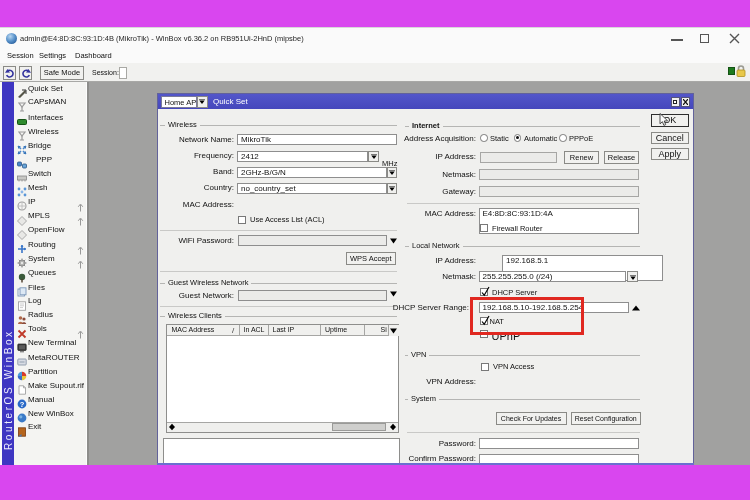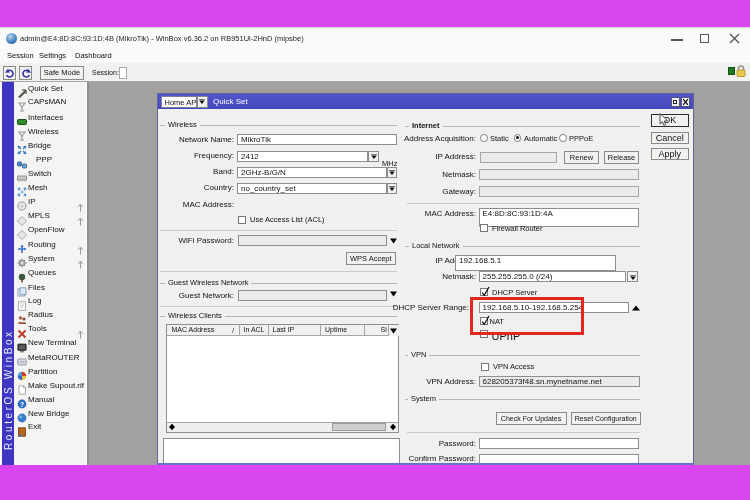--- a/index.html
+++ b/index.html
@@ -202,21 +202,21 @@
 <div class="mi" style="top:380.5px;">Make Supout.rif</div>
 <div class="mic" style="top:395px;"><svg width="10" height="10">
           <circle cx="5" cy="5" r="4.4" fill="#2a6ac8"></circle>
           <text x="5" y="7.6" font-size="7.5" font-family="Liberation Sans" fill="#fff" text-anchor="middle" font-weight="bold">?</text>
         </svg></div>
 <div class="mi" style="top:394.5px;">Manual</div>
 <div class="mic" style="top:409px;"><svg width="10" height="10">
           <circle cx="5" cy="5" r="4.4" fill="#3a7ac8"></circle>
           <circle cx="3.8" cy="3.8" r="1.6" fill="#7ab0e0"></circle>
         </svg></div>
-<div class="mi" style="top:408.5px;">New Bridge</div>
+<div class="mi" style="top:408.5px;">New WinBox</div>
 <div class="mic" style="top:422.7px;"><svg width="10" height="10">
           <rect x="1.5" y="0.8" width="7" height="8.4" fill="#b5651d" stroke="#7a3a10" stroke-width="0.8"></rect>
           <path d="M1 9.5 L4.5 7 L4.5 9.5 Z" fill="#4a7ab0"></path>
         </svg></div>
 <div class="mi" style="top:422.2px;">Exit</div>
 </div>
 
 <div class="abs" style="left:157px;top:93px;width:537px;height:372px;background:#f0f0ee;border:1px solid #62629a;"></div>
 <div class="abs" style="left:158px;top:94px;width:535px;height:15px;background:linear-gradient(#5356ca,#4547bc);"></div>
 <div class="abs" style="left:160.5px;top:95.5px;width:36px;height:12px;background:#fff;border:1px solid #7a7a9a;font-size:7.5px;color:#111;padding:1.5px 0 0 3px;white-space:nowrap;overflow:hidden;">Home AP</div>
@@ -344,30 +344,30 @@
 
 <div class="lbl" style="left:360px;top:170px;width:116px;">Netmask:</div>
 <div class="fld dis" style="left:478.5px;top:169px;width:160.5px;height:11px;"></div>
 
 <div class="lbl" style="left:360px;top:186.5px;width:116px;">Gateway:</div>
 <div class="fld dis" style="left:478.5px;top:185.5px;width:160.5px;height:11px;"></div>
 
 <div class="sep" style="left:407px;top:202.5px;width:233px;"></div>
 
 <div class="lbl" style="left:360px;top:209px;width:116px;">MAC Address:</div>
-<div class="fld" style="left:478.5px;top:208px;width:160.5px;height:19px;">E4:8D:8C:93:1D:4A</div>
+<div class="fld" style="left:478.5px;top:208px;width:160.5px;height:26px;">E4:8D:8C:93:1D:4A</div>
 
 <div class="cb" style="left:480px;top:224px;"></div>
 <div class="abs" style="left:492px;top:223.5px;font-size:7.5px;color:#111;">Firewall Router</div>
 
 <div class="gline" style="left:405px;top:246px;width:235px;"></div>
 <div class="glab" style="left:409px;top:241px;">Local Network</div>
 
 <div class="lbl" style="left:360px;top:256px;width:116px;">IP Address:</div>
-<div class="fld" style="left:455px;top:255px;width:160.5px;height:16px;">192.168.5.1</div>
+<div class="fld" style="left:502px;top:255px;width:160.5px;height:26px;">192.168.5.1</div>
 
 <div class="lbl" style="left:360px;top:272px;width:116px;">Netmask:</div>
 <div class="fld" style="left:478.5px;top:271px;width:147.5px;height:11px;">255.255.255.0 (/24)</div>
 <div class="cbtn" style="left:627px;top:271px;width:11px;height:11px;"></div>
 <svg class="abs" style="left:629.5px;top:274.5px;" width="6" height="5">
       <path d="M0 0 H6" stroke="#000" stroke-width="1"></path>
       <path d="M0.3 1.5 L3 5 L5.7 1.5 Z" fill="#000"></path>
     </svg>
 
 <div class="cb" style="left:480px;top:288px;"></div>
@@ -393,21 +393,20 @@
 
 <div class="abs" style="left:470px;top:296.5px;width:113.5px;height:38px;border:3px solid #e02820;z-index:30;"></div>
 
 <div class="gline" style="left:405px;top:355px;width:235px;"></div>
 <div class="glab" style="left:408px;top:350px;">VPN</div>
 
 <div class="cb" style="left:481px;top:362.5px;"></div>
 <div class="abs" style="left:493px;top:362px;font-size:7.5px;color:#111;">VPN Access</div>
 
 <div class="lbl" style="left:360px;top:376.5px;width:116px;">VPN Address:</div>
-<div class="fld" style="left:478.5px;top:375.5px;width:161.5px;height:11px;background:#ebebe9;">628205373f48.sn.mynetname.net</div>
 
 <div class="gline" style="left:405px;top:399px;width:235px;"></div>
 <div class="glab" style="left:408px;top:394px;">System</div>
 
 <div class="btn" style="left:495.5px;top:411.5px;width:71px;height:13px;line-height:12px;font-size:7px;">Check For Updates</div>
 <div class="btn" style="left:570.5px;top:411.5px;width:70.5px;height:13px;line-height:12px;font-size:7px;">Reset Configuration</div>
 
 <div class="sep" style="left:407px;top:431.5px;width:233px;"></div>
 
 <div class="lbl" style="left:360px;top:438.5px;width:116px;">Password:</div>

